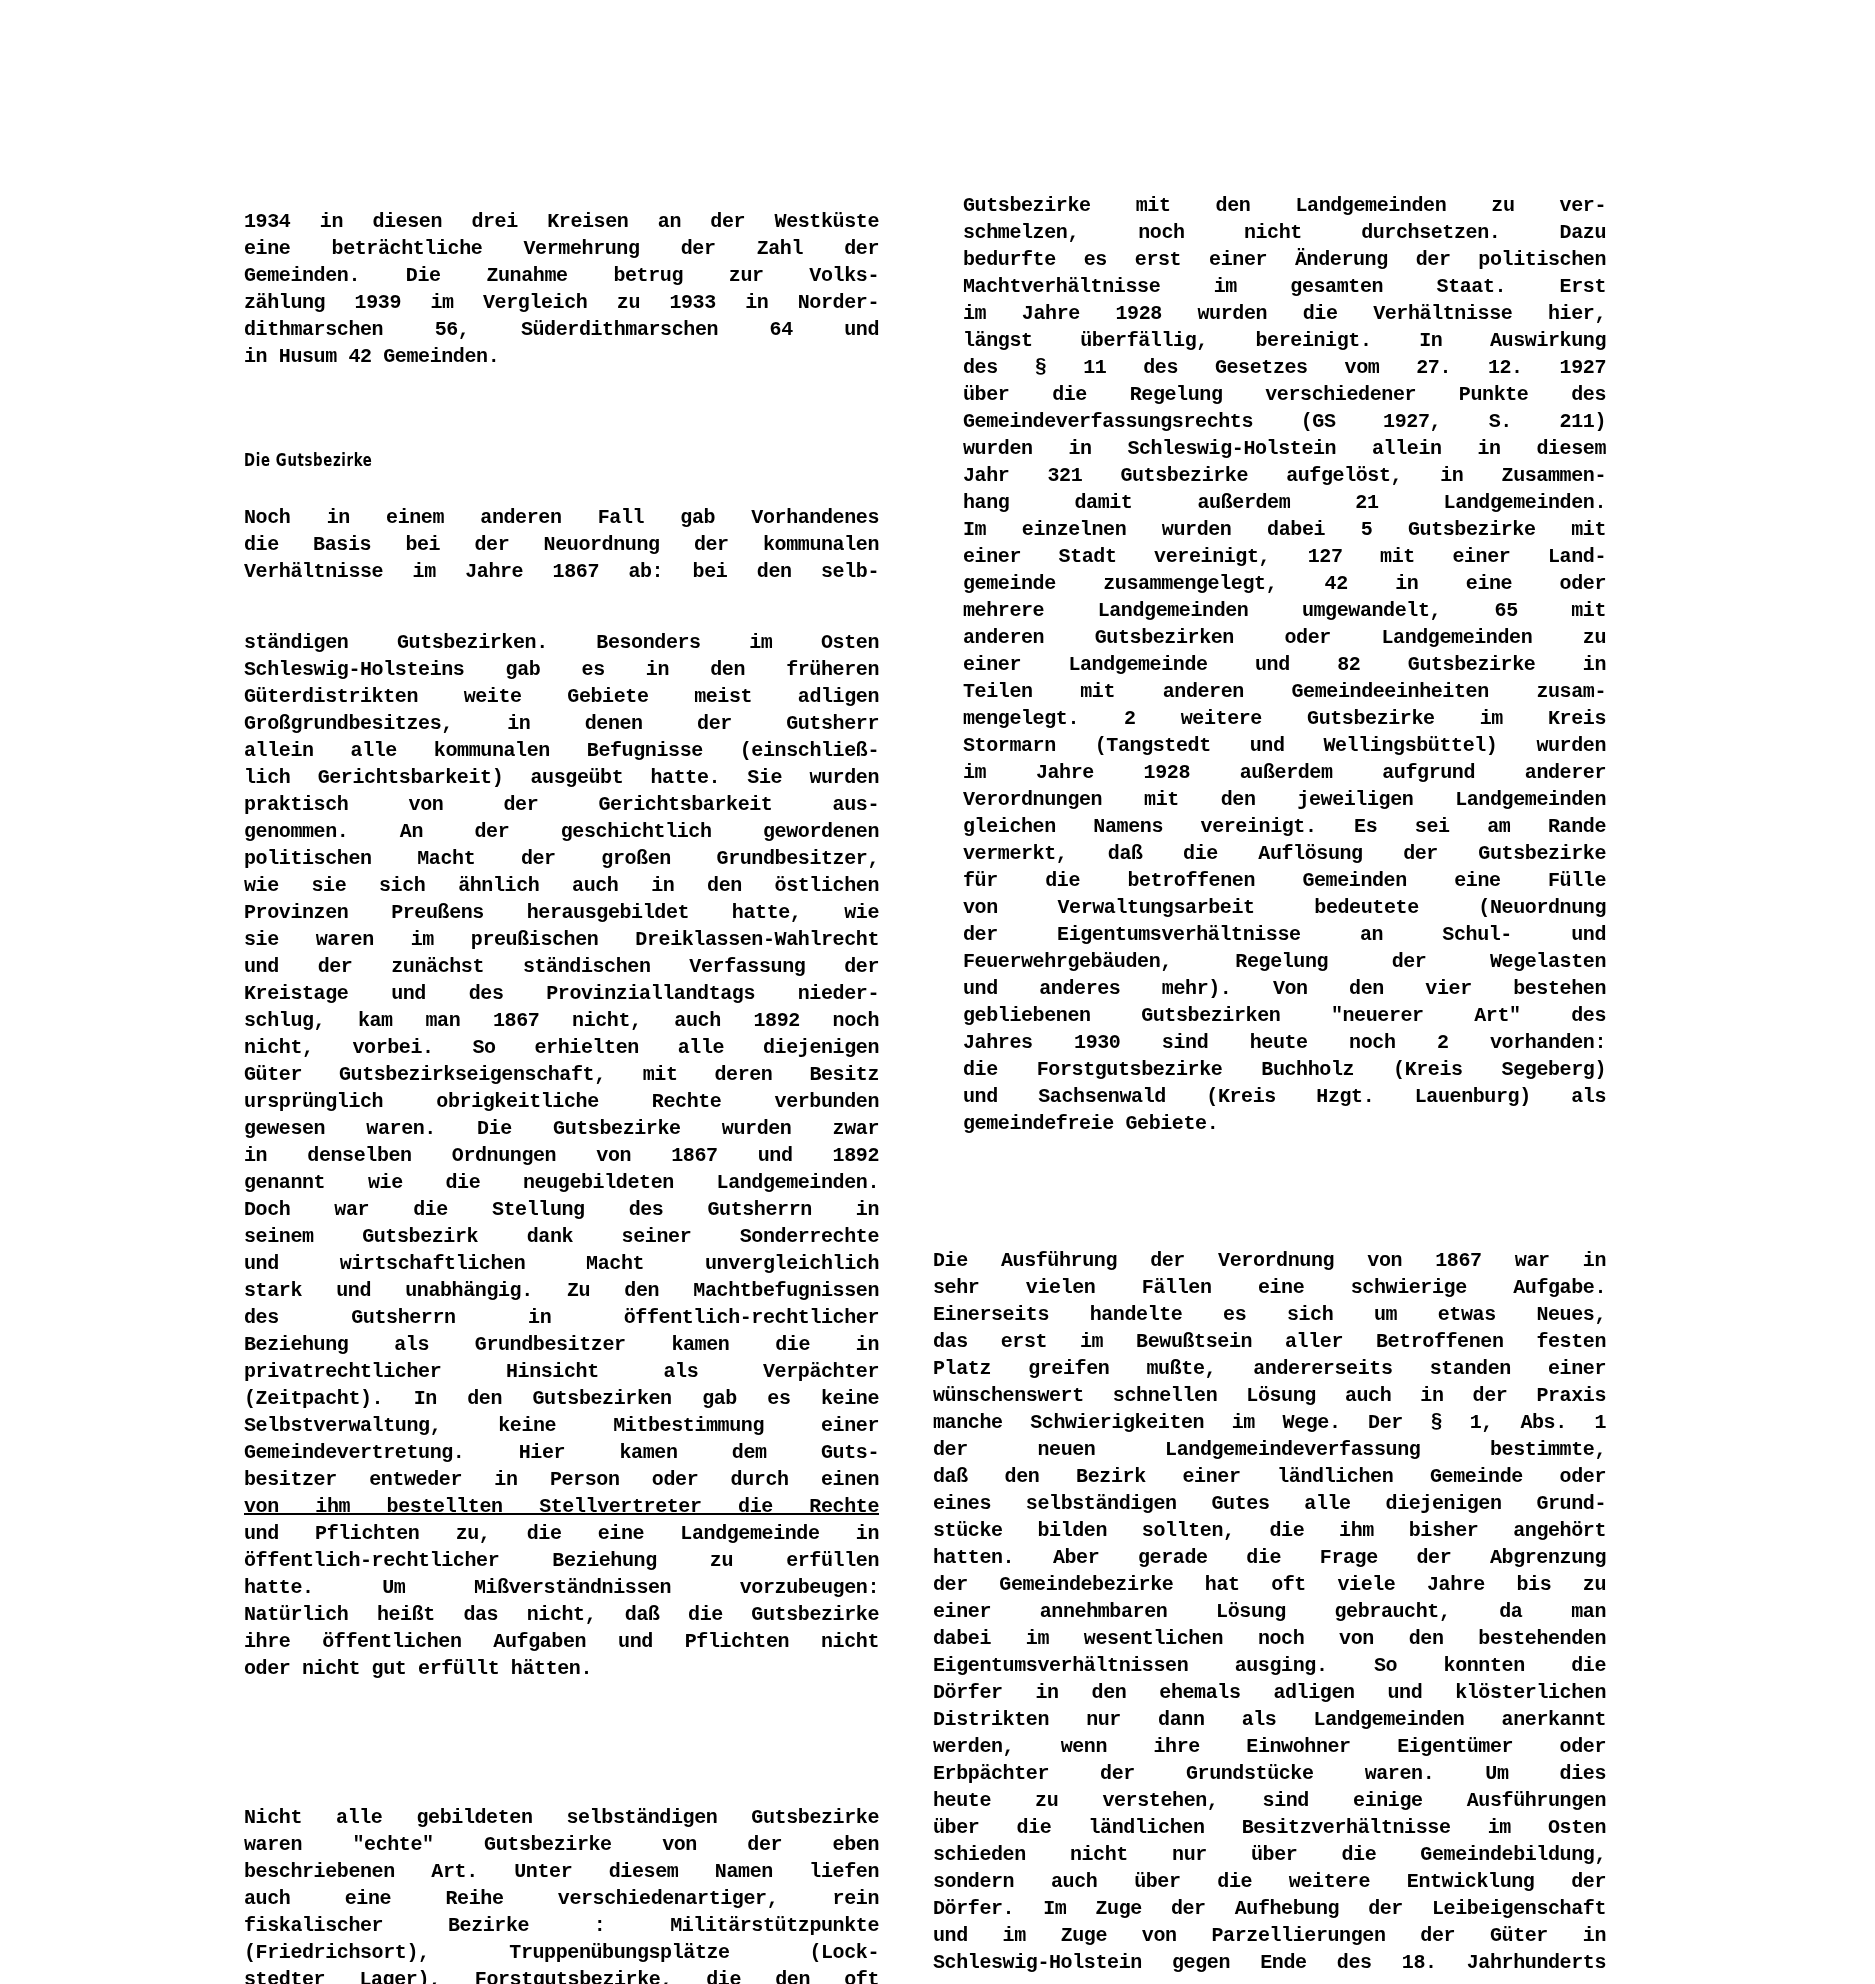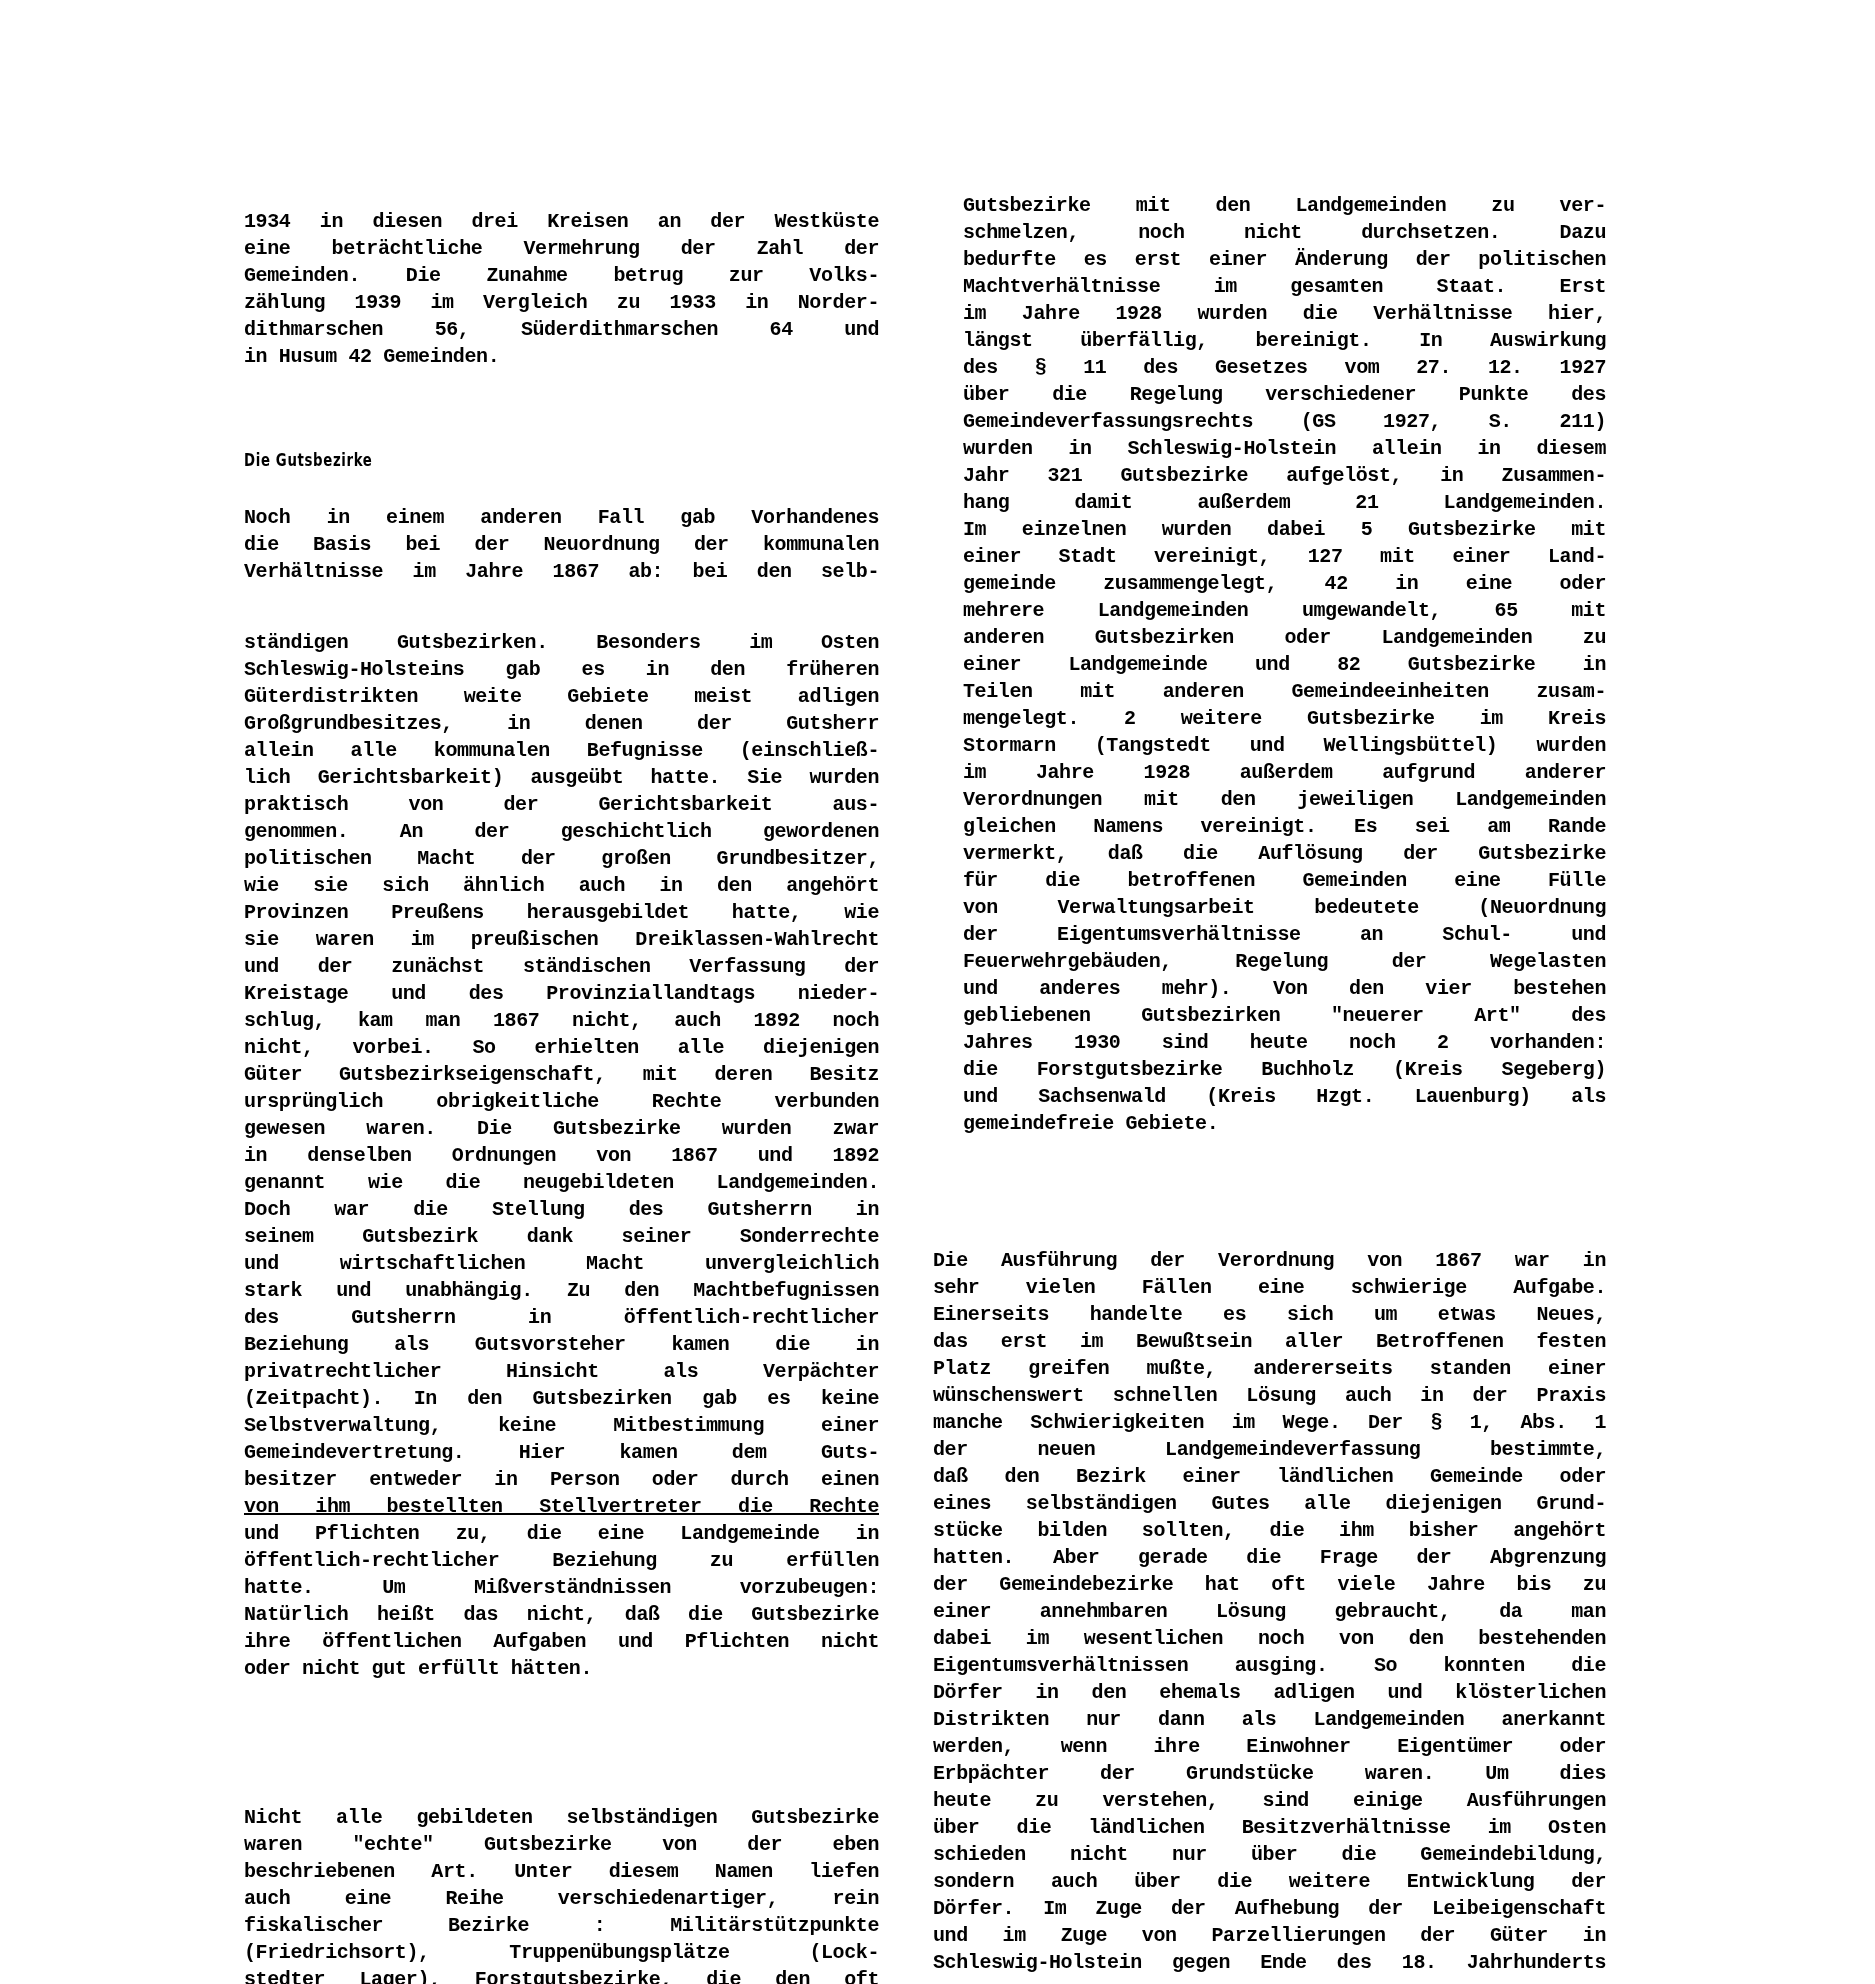--- a/index.html
+++ b/index.html
@@ -32,38 +32,38 @@
         <span class="line" style="white-space: normal; word-spacing: 0px;">Verhältnisse im Jahre 1867 ab: bei den selb-</span>
         <span class="line" style="white-space: normal; word-spacing: 0px; margin-top: 44px;">ständigen Gutsbezirken. Besonders im Osten</span>
         <span class="line" style="white-space: normal; word-spacing: 0px;">Schleswig-Holsteins gab es in den früheren</span>
         <span class="line" style="white-space: normal; word-spacing: 0px;">Güterdistrikten weite Gebiete meist adligen</span>
         <span class="line" style="white-space: normal; word-spacing: 0px;">Großgrundbesitzes, in denen der Gutsherr</span>
         <span class="line" style="white-space: normal; word-spacing: 0px;">allein alle kommunalen Befugnisse (einschließ-</span>
         <span class="line" style="white-space: normal; word-spacing: 0px;">lich Gerichtsbarkeit) ausgeübt hatte. Sie wurden</span>
         <span class="line" style="white-space: normal; word-spacing: 0px;">praktisch von der Gerichtsbarkeit aus-</span>
         <span class="line" style="white-space: normal; word-spacing: 0px;">genommen. An der geschichtlich gewordenen</span>
         <span class="line" style="white-space: normal; word-spacing: 0px;">politischen Macht der großen Grundbesitzer,</span>
-        <span class="line" style="white-space: normal; word-spacing: 0px;">wie sie sich ähnlich auch in den angehört</span>
+        <span class="line" style="white-space: normal; word-spacing: 0px;">wie sie sich ähnlich auch in den östlichen</span>
         <span class="line" style="white-space: normal; word-spacing: 0px;">Provinzen Preußens herausgebildet hatte, wie</span>
         <span class="line" style="white-space: normal; word-spacing: 0px;">sie waren im preußischen Dreiklassen-Wahlrecht</span>
         <span class="line" style="white-space: normal; word-spacing: 0px;">und der zunächst ständischen Verfassung der</span>
         <span class="line" style="white-space: normal; word-spacing: 0px;">Kreistage und des Provinziallandtags nieder-</span>
         <span class="line" style="white-space: normal; word-spacing: 0px;">schlug, kam man 1867 nicht, auch 1892 noch</span>
         <span class="line" style="white-space: normal; word-spacing: 0px;">nicht, vorbei. So erhielten alle diejenigen</span>
         <span class="line" style="white-space: normal; word-spacing: 0px;">Güter Gutsbezirkseigenschaft, mit deren Besitz</span>
         <span class="line" style="white-space: normal; word-spacing: 0px;">ursprünglich obrigkeitliche Rechte verbunden</span>
         <span class="line" style="white-space: normal; word-spacing: 0px;">gewesen waren. Die Gutsbezirke wurden zwar</span>
         <span class="line" style="white-space: normal; word-spacing: 0px;">in denselben Ordnungen von 1867 und 1892</span>
         <span class="line" style="white-space: normal; word-spacing: 0px;">genannt wie die neugebildeten Landgemeinden.</span>
         <span class="line" style="white-space: normal; word-spacing: 0px;">Doch war die Stellung des Gutsherrn in</span>
         <span class="line" style="white-space: normal; word-spacing: 0px;">seinem Gutsbezirk dank seiner Sonderrechte</span>
         <span class="line" style="white-space: normal; word-spacing: 0px;">und wirtschaftlichen Macht unvergleichlich</span>
         <span class="line" style="white-space: normal; word-spacing: 0px;">stark und unabhängig. Zu den Machtbefugnissen</span>
         <span class="line" style="white-space: normal; word-spacing: 0px;">des Gutsherrn in öffentlich-rechtlicher</span>
-        <span class="line" style="white-space: normal; word-spacing: 0px;">Beziehung als Gutsvorsteher kamen die in</span>
+        <span class="line" style="white-space: normal; word-spacing: 0px;">Beziehung als Grundbesitzer kamen die in</span>
         <span class="line" style="white-space: normal; word-spacing: 0px;">privatrechtlicher Hinsicht als Verpächter</span>
         <span class="line" style="white-space: normal; word-spacing: 0px;">(Zeitpacht). In den Gutsbezirken gab es keine</span>
         <span class="line" style="white-space: normal; word-spacing: 0px;">Selbstverwaltung, keine Mitbestimmung einer</span>
         <span class="line" style="white-space: normal; word-spacing: 0px;">Gemeindevertretung. Hier kamen dem Guts-</span>
         <span class="line" style="white-space: normal; word-spacing: 0px;">besitzer entweder in Person oder durch einen</span>
         <span class="line" style="white-space: normal; word-spacing: 0px; text-decoration: underline;">von ihm bestellten Stellvertreter die Rechte</span>
         <span class="line" style="white-space: normal; word-spacing: 0px;">und Pflichten zu, die eine Landgemeinde in</span>
         <span class="line" style="white-space: normal; word-spacing: 0px;">öffentlich-rechtlicher Beziehung zu erfüllen</span>
         <span class="line" style="white-space: normal; word-spacing: 0px;">hatte. Um Mißverständnissen vorzubeugen:</span>
         <span class="line" style="white-space: normal; word-spacing: 0px;">Natürlich heißt das nicht, daß die Gutsbezirke</span>

